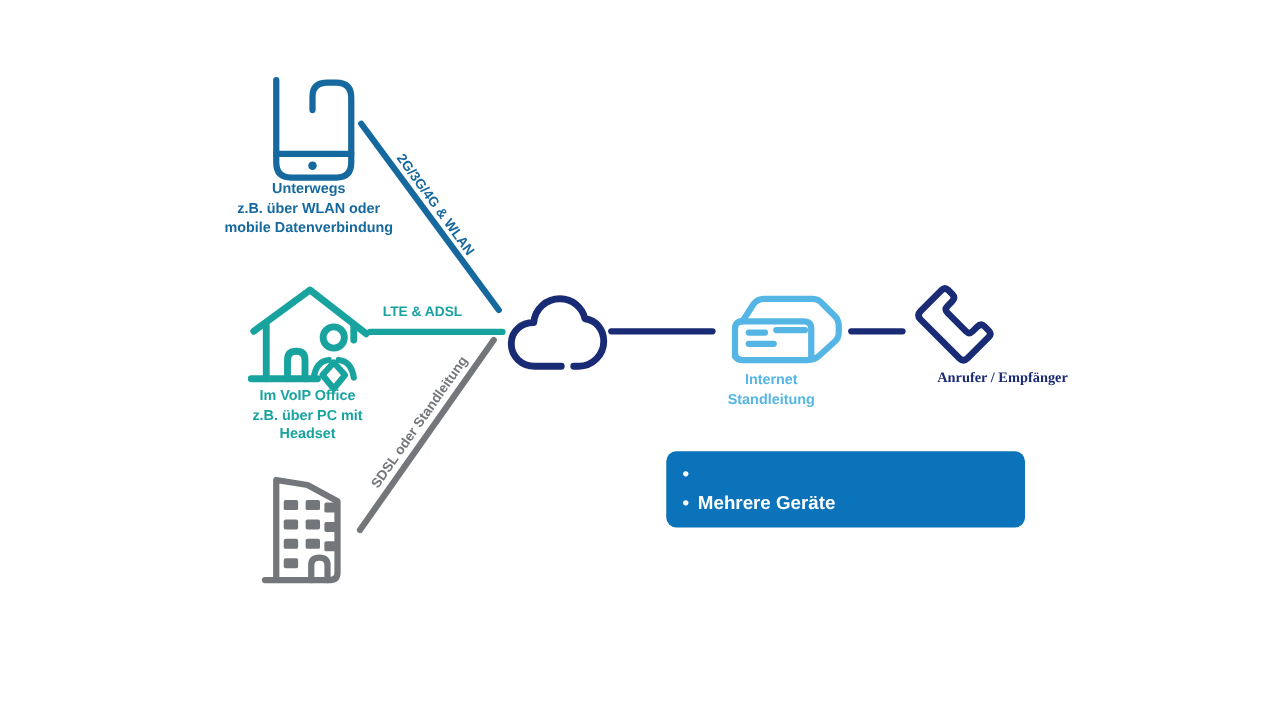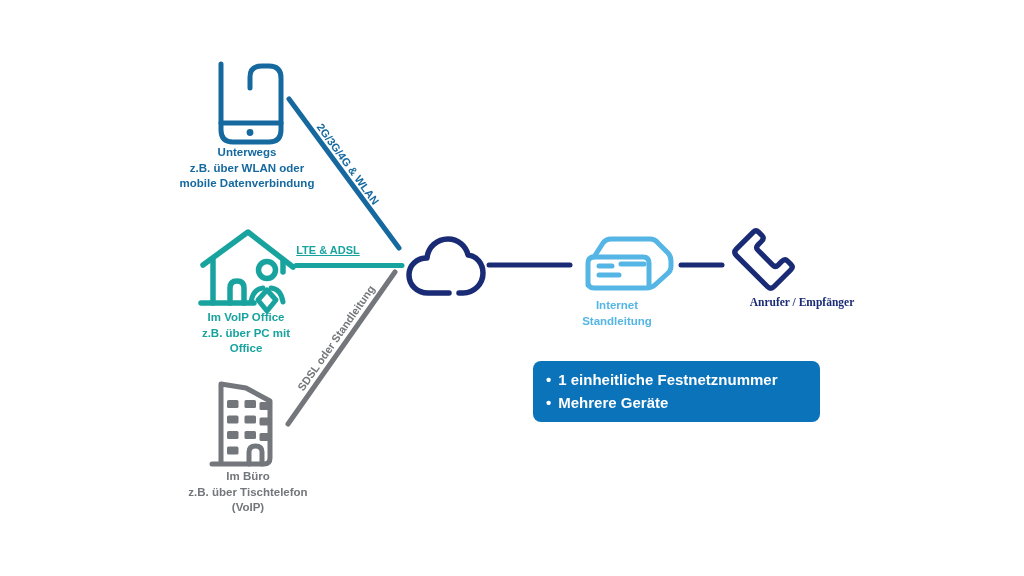--- a/index.html
+++ b/index.html
@@ -28,22 +28,22 @@
   .lbl-office{left:248px;top:492px;color:var(--c-gray);}
   .lbl-cloud{left:441px;top:319px;color:var(--c-navy);}
   .lbl-server{left:617px;top:313px;color:var(--c-lightblue);}
   .lbl-caller{left:802px;top:303px;color:var(--c-navy);font-family:Liberation Serif, serif;}
 
   .linklabel{
     position:absolute;font-weight:bold;font-size:11px;white-space:nowrap;
   }
   .lbl-2g{left:348px;top:164px;color:var(--c-blue);
     transform:translate(-50%,-50%) rotate(54deg);}
-  .lbl-lte{left:328px;top:250px;color:var(--c-teal);
-    transform:translate(-50%,-50%);text-decoration:underline;}
+  .lbl-lte{left:338px;top:250px;color:var(--c-teal);
+    transform:translate(-50%,-50%);}
   .lbl-sdsl{left:336px;top:338px;color:var(--c-gray);
     transform:translate(-50%,-50%) rotate(-55deg);}
 
   .infobox{
     position:absolute;left:533px;top:361px;width:287px;height:61px;
     background:var(--c-box);border-radius:8px;box-sizing:border-box;
     display:flex;flex-direction:column;justify-content:center;
     gap:5px;padding-left:13px;
   }
   .infobox .row{display:flex;align-items:baseline;gap:7px;color:#ffffff;
@@ -127,47 +127,41 @@
 
   <div class="label lbl-mobile">
     <div>Unterwegs</div>
     <div>z.B. über WLAN oder</div>
     <div>mobile Datenverbindung</div>
   </div>
 
   <div class="label lbl-home">
     <div>Im VoIP Office</div>
     <div>z.B. über PC mit</div>
-    <div>Office</div>
+    <div>Headset</div>
   </div>
 
-  <div class="label lbl-office">
-    <div>Im Büro</div>
-    <div>z.B. über Tischtelefon</div>
-    <div>(VoIP)</div>
-  </div>
 
 
   <div class="label lbl-server">
     <div>Internet</div>
     <div>Standleitung</div>
   </div>
 
   <div class="label lbl-caller">
     <div>Anrufer / Empfänger</div>
   </div>
 
   <div class="linklabel lbl-2g">2G/3G/4G &amp; WLAN</div>
   <div class="linklabel lbl-lte">LTE &amp; ADSL</div>
   <div class="linklabel lbl-sdsl">SDSL oder Standleitung</div>
 
   <div class="infobox">
     <div class="row">
       <span class="bullet">•</span>
-      <span>1 einheitliche Festnetznummer</span>
     </div>
     <div class="row">
       <span class="bullet">•</span>
       <span>Mehrere Geräte</span>
     </div>
   </div>
 
 </div>
 
 </body></html>

